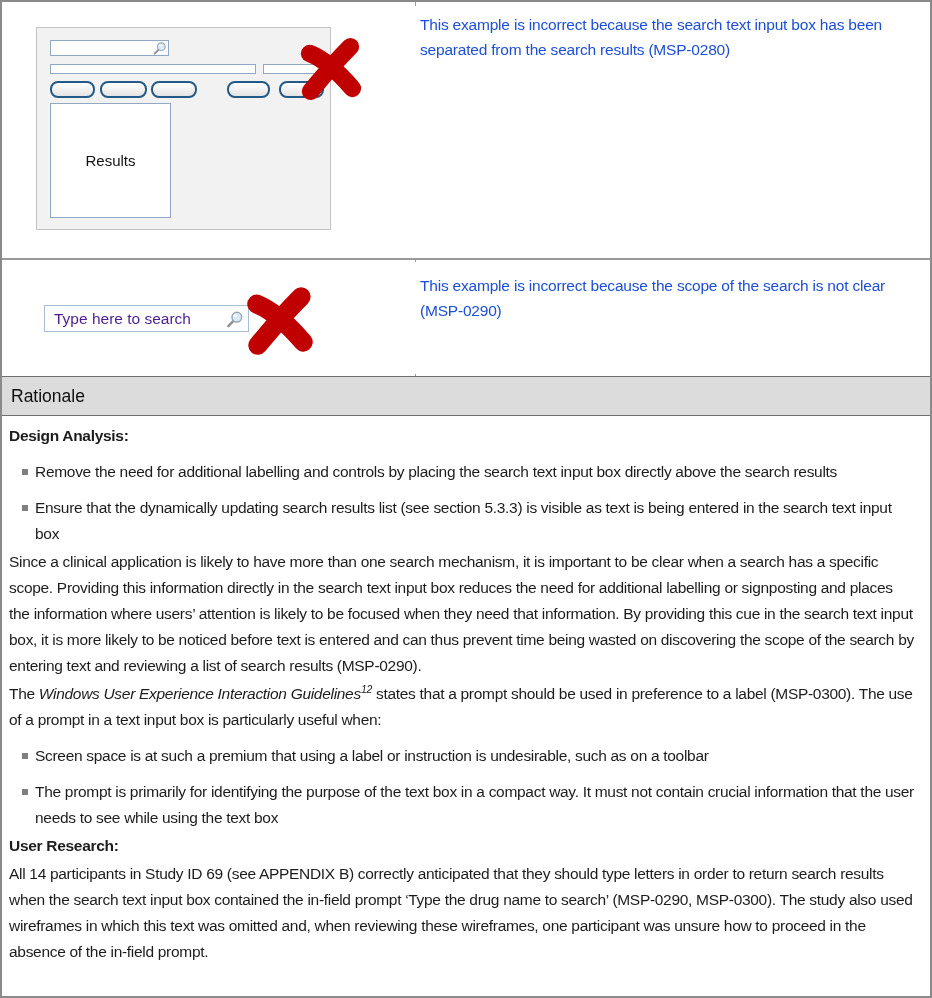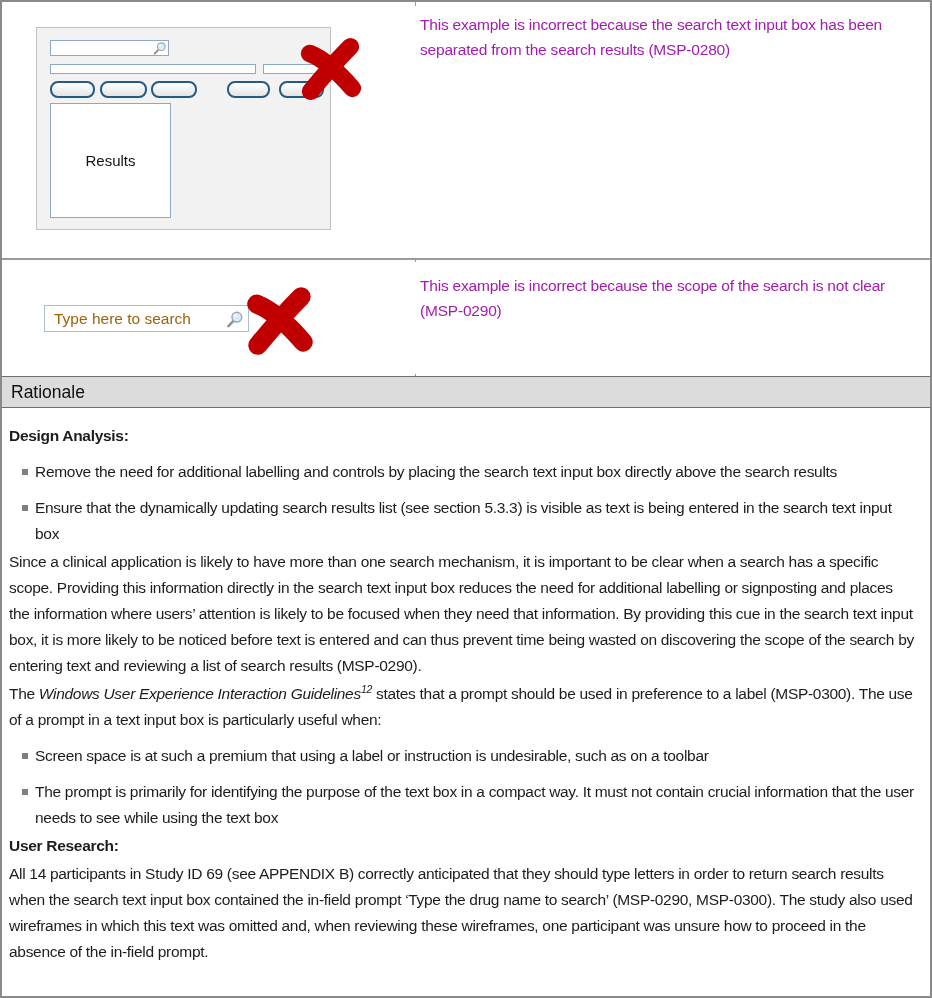--- a/index.html
+++ b/index.html
@@ -8,21 +8,21 @@
     position:relative; width:932px; height:998px;
     border:2px solid #8a8a8a; background:#ffffff; overflow:hidden;
     font-family:"Liberation Sans", sans-serif; color:#1a1a1a;
   }
   
   .row1 { position:absolute; left:0; top:0; width:100%; height:258px;
           border-bottom:2px solid #9a9a9a; }
   .row2 { position:absolute; left:0; top:258px; width:100%; height:116px; }
   .tick { position:absolute; left:413px; width:1px; background:#9a9a9a; }
   .caption { position:absolute; left:418px; width:506px;
-             font-size:15.5px; line-height:25px; letter-spacing:-0.2px; color:#a21caf; }
+             font-size:15.5px; line-height:25px; letter-spacing:-0.2px; color:#1d4ed8; }
   .cap1 { top:10px; }
   .cap2 { top:13px; }
 
   
   .wf-panel { position:absolute; left:34px; top:25px; width:295px; height:203px;
               background:#f2f2f2; border:1px solid #c3c3c3;padding-left:10px; }
   .wf-box { position:absolute; background:#ffffff; border:1px solid #8fa8c6; }
   .wf-search { left:13px; top:12px; width:119px; height:16px; }
   .wf-search svg { position:absolute; right:1px; top:0px; }
   .wf-bar-wide  { left:13px;  top:36px; width:206px; height:10px; }
@@ -39,25 +39,25 @@
                 display:flex; align-items:center; justify-content:center;
                 font-size:15px; color:#111; }
   .xmark { position:absolute; }
   .x1 { left:294px; top:33px; }
   .x2 { left:241px; top:24px; }
 
   
   .search2 { position:absolute; left:42px; top:45px; width:205px; height:27px;
              background:#ffffff; border:1px solid #a6bdd3;
              display:flex; align-items:center; padding-left:9px;
-             font-size:15.5px; color:#a16207; }
+             font-size:15.5px; color:#4c1d95; }
   .search2 svg { position:absolute; right:4px; top:4px; }
 
   
-  .rationale-bar { position:absolute; left:0; top:374px; width:100%; height:32px;
+  .rationale-bar { position:absolute; left:0; top:374px; width:100%; height:40px;
                    background:#dcdcdc; border-top:1px solid #6e6e6e; border-bottom:1px solid #6e6e6e;
                    display:flex; align-items:center; padding-left:9px;
                    font-size:17.5px; color:#0f0f0f; }
 
   
   .body { position:absolute; left:0; top:414px; width:100%; bottom:16px;
           padding:5px 16px 0 7px;
           font-size:15.5px; line-height:26px; letter-spacing:-0.3px; color:#1c1c1c; }
   .sec { font-weight:bold; margin-top:2px; }
   .body p { margin-top:2px; }

